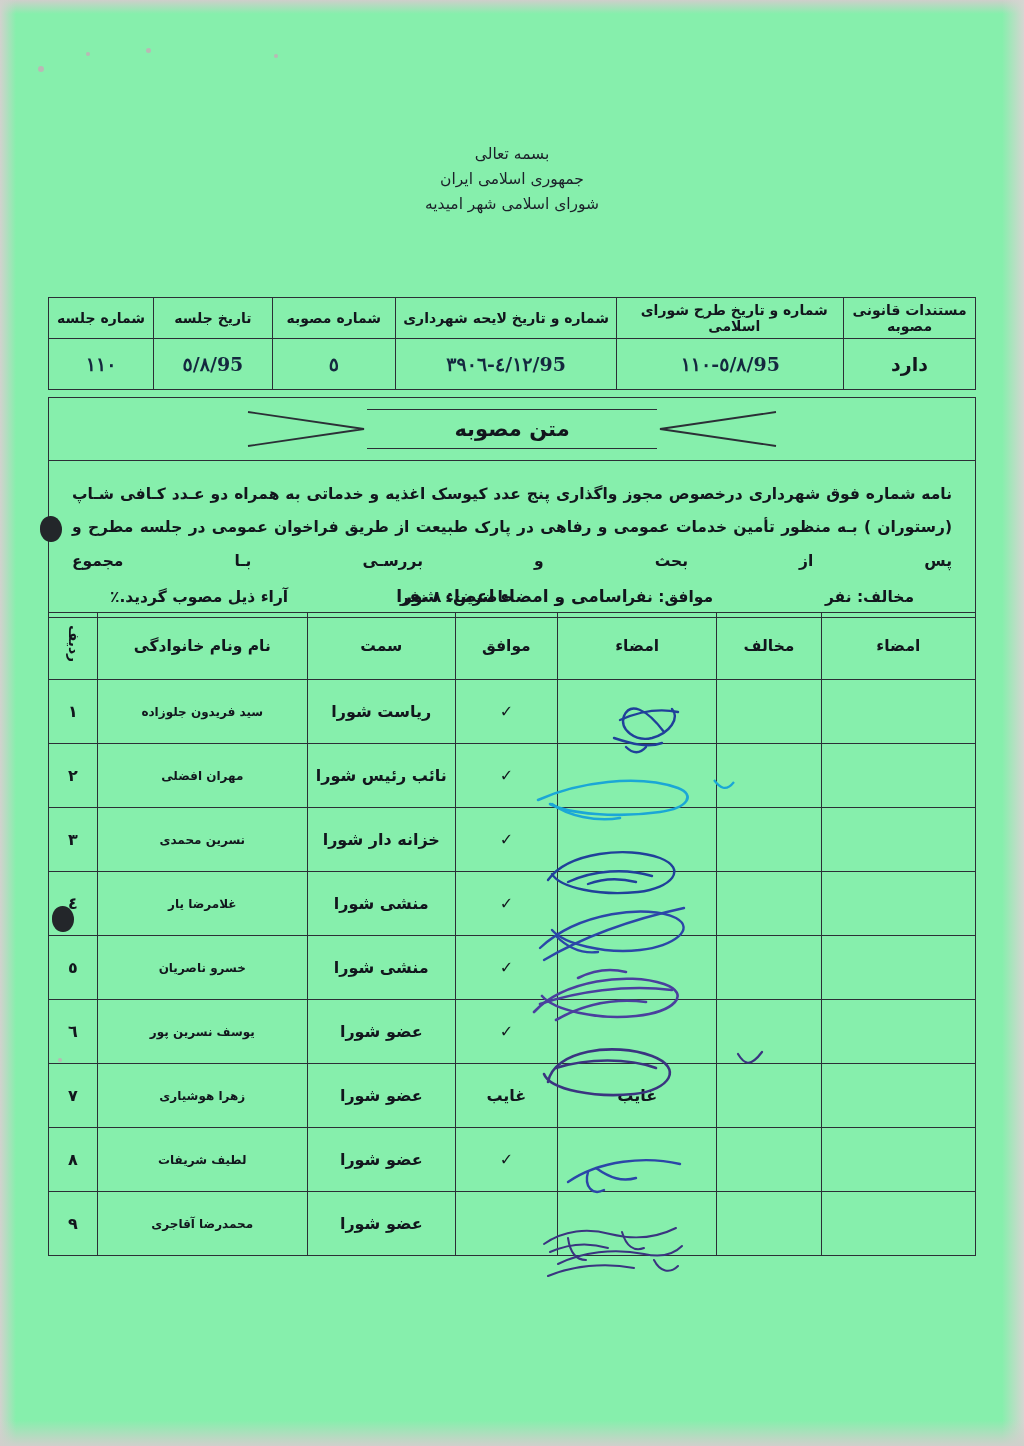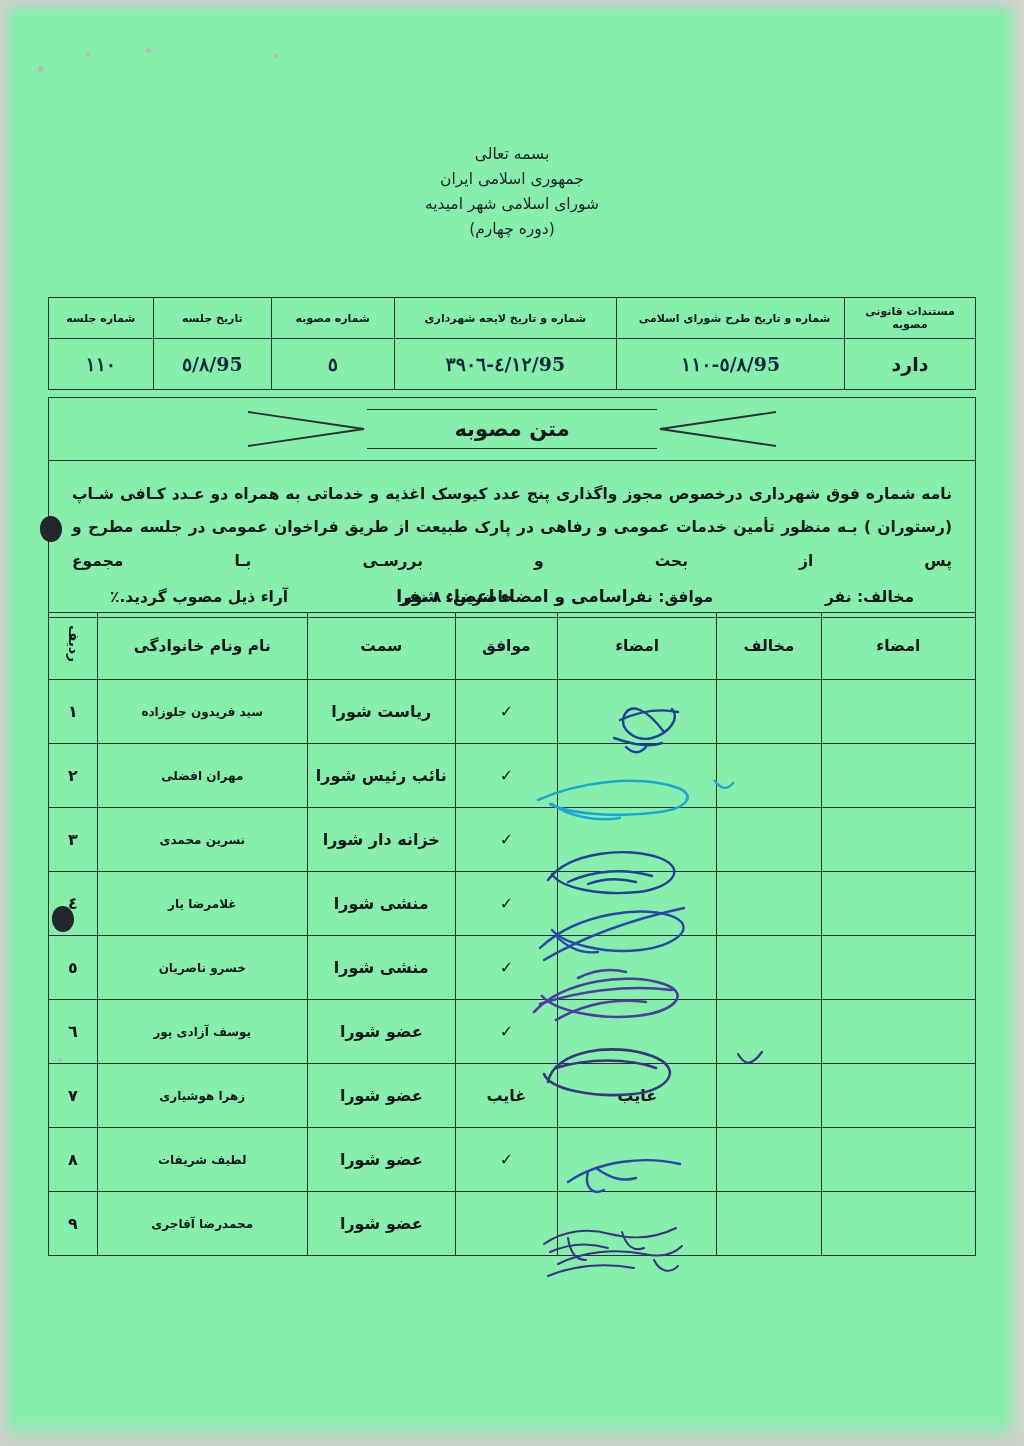--- a/index.html
+++ b/index.html
@@ -63,21 +63,21 @@
     text-align: center;
     vertical-align: middle;
     font-weight: bold;
     color: #12161d;
   }
 
   
   #meta-table { top: 297px; right: 48px; width: 928px; }
   #meta-table th {
     height: 36px;
-    font-size: 11px;
+    font-size: 14px;
     padding: 2px 4px;
   }
   #meta-table td {
     height: 48px;
     font-size: 19px;
     font-weight: bold;
   }
   .hand-val {
     font-family: "DejaVu Serif", "Liberation Serif", serif;
     color: #14283f;
@@ -187,21 +187,20 @@
   <div class="speck" style="left:38px;top:66px;width:6px;height:6px;"></div>
   <div class="speck" style="left:86px;top:52px;width:4px;height:4px;"></div>
   <div class="speck" style="left:146px;top:48px;width:5px;height:5px;"></div>
   <div class="speck" style="left:274px;top:54px;width:4px;height:4px;"></div>
   <div class="speck" style="left:58px;top:1058px;width:4px;height:4px;"></div>
 
   <div class="doc-head">
     <div>بسمه تعالی</div>
     <div>جمهوری اسلامی ایران</div>
     <div>شورای اسلامی شهر امیدیه</div>
-    <div>(دوره چهارم)</div>
   </div>
 
   <table id="meta-table">
     <tbody>
         <tr>
       <th style="width:130px;">مستندات قانونی مصوبه</th>
       <th style="width:228px;padding-left:12px;">شماره و تاریخ طرح شورای اسلامی</th>
       <th style="width:228px;">شماره و تاریخ لایحه شهرداری</th>
       <th style="width:122px;">شماره مصوبه</th>
       <th style="width:118px;">تاریخ جلسه</th>
@@ -308,21 +307,21 @@
           <td class="role">منشی شورا</td>
           <td class="name name">خسرو ناصریان</td>
           <td class="num">٥</td>
         </tr>
         <tr>
           <td class="sign2"></td>
           <td class="oppose"></td>
           <td class="sign"></td>
           <td class="agree">✓</td>
           <td class="role">عضو شورا</td>
-          <td class="name name">یوسف آزادی پور</td>
+          <td class="name name">یوسف نسرین پور</td>
           <td class="num">٦</td>
         </tr>
         <tr>
           <td class="sign2"></td>
           <td class="oppose"></td>
           <td class="sign">غایب</td>
           <td class="agree">غایب</td>
           <td class="role">عضو شورا</td>
           <td class="name name">زهرا هوشیاری</td>
           <td class="num">۷</td>

